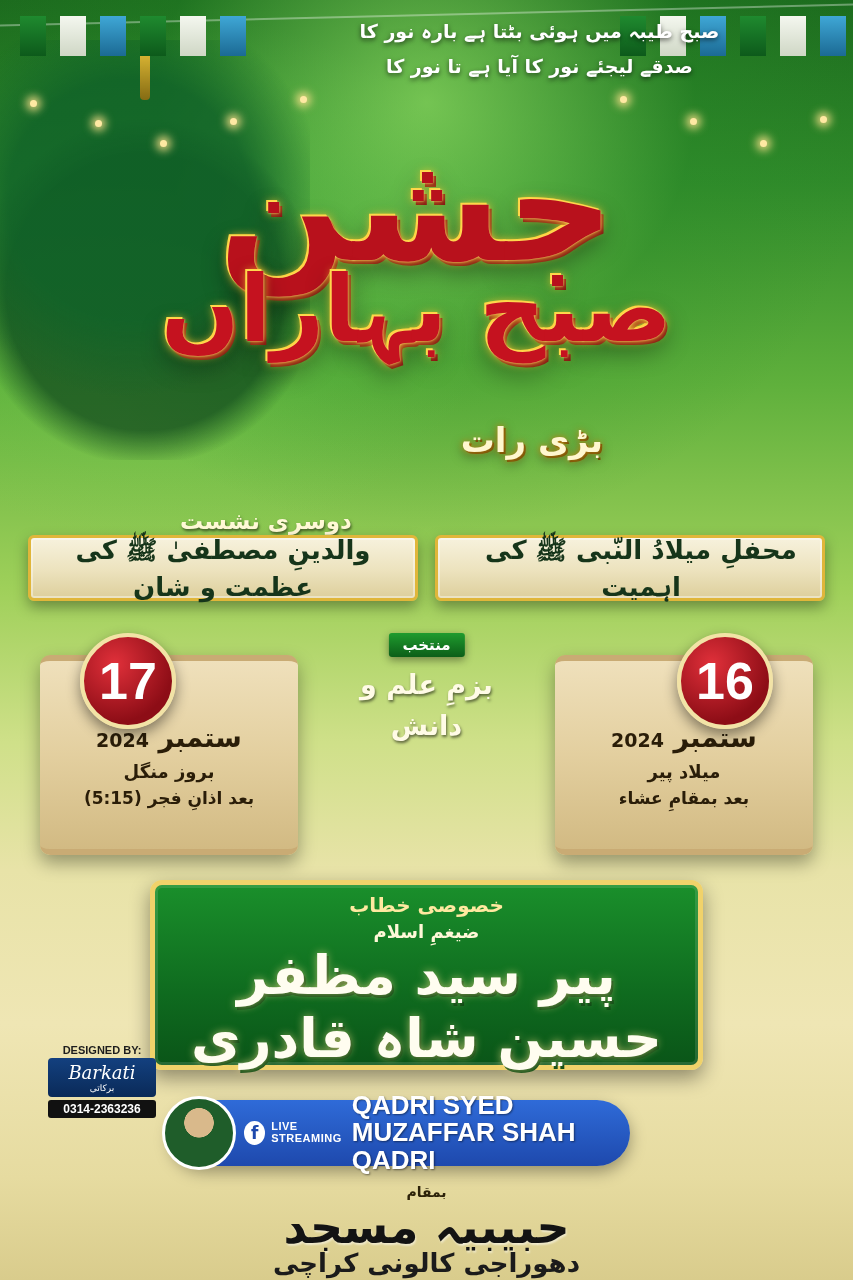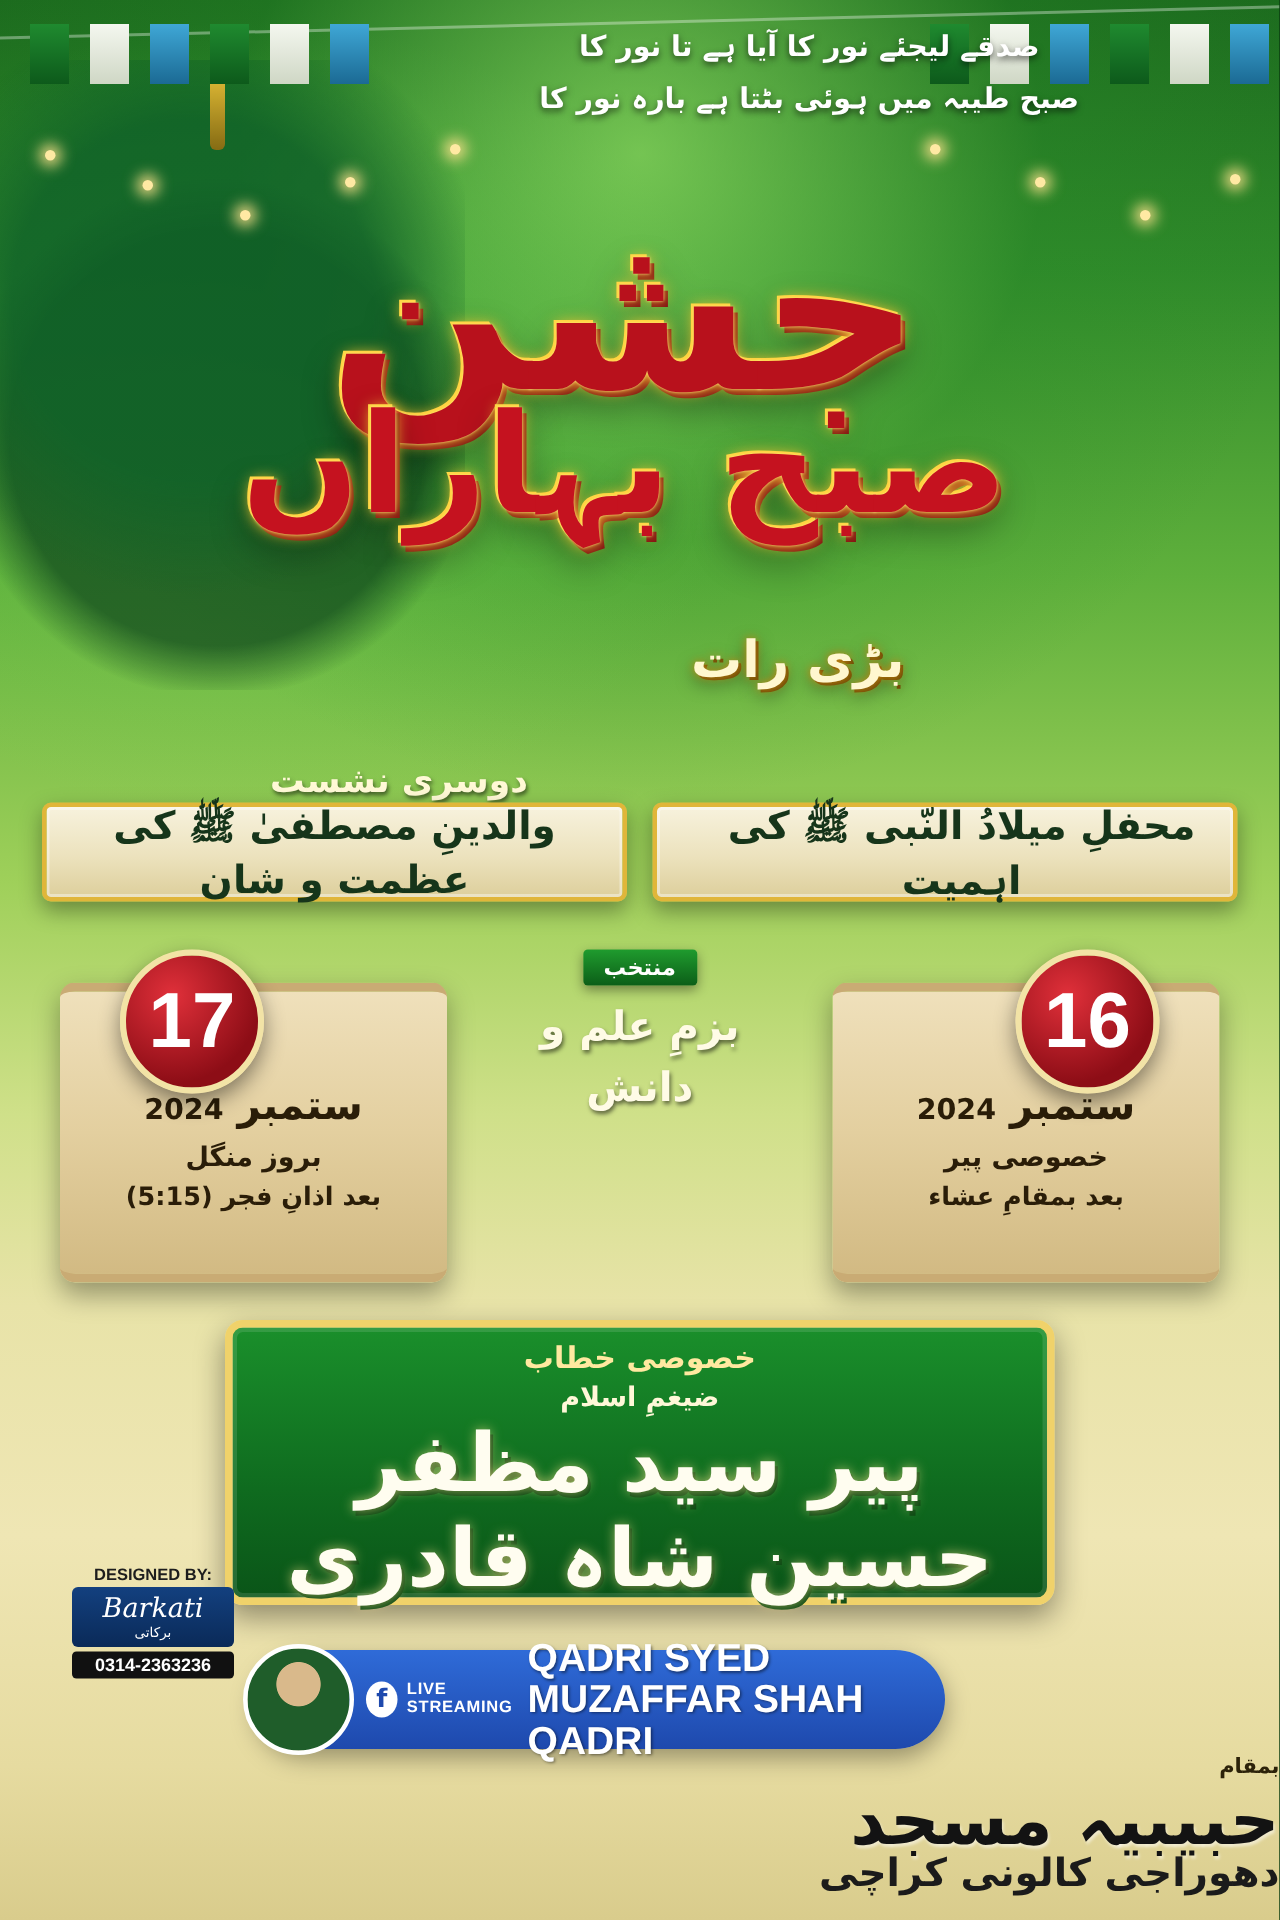--- a/index.html
+++ b/index.html
@@ -185,21 +185,21 @@
   .fb {
     width: 24px; height: 24px; border-radius: 50%; background:#fff; color:#1e49ad;
     font-weight:700; font-size: 17px; display:flex; align-items:center; justify-content:center;
     font-family:"DejaVu Sans", sans-serif; margin-right: 6px;
   }
   .live-tag { color:#fff; font-size: 11px; font-weight:700; letter-spacing: .5px; margin-right: 10px; line-height:1.05; }
   .live-name { color:#fff; font-size: 26px; font-weight:700; line-height: 1.05; font-family:"Liberation Sans", sans-serif; text-shadow: 1px 1px 2px rgba(0,0,0,.45); }
 
   
   .footer {
-    position:absolute; left: 0; right: 0; bottom: 16px; direction: rtl;
+    position:absolute; left: 0; right: 0; bottom: 2px; text-align:center; direction: rtl;
   }
   .f-top { color:#2c2209; font-family:"DejaVu Sans", sans-serif; font-size: 14px; font-weight:700; }
   .f-main {
     color:#131313; font-family:"DejaVu Sans", sans-serif; font-size: 46px; font-weight:700;
     text-shadow: 1px 2px 2px rgba(255,255,255,.5);
   }
   .f-sub { color:#1b1b1b; font-family:"DejaVu Sans", sans-serif; font-size: 26px; font-weight:700; margin-top: -6px; }
 </style>
 </head>
 <body>
@@ -230,22 +230,22 @@
     <div class="bulb" style="left:160px; top:140px;"></div>
     <div class="bulb" style="left:230px; top:118px;"></div>
     <div class="bulb" style="left:300px; top:96px;"></div>
     <div class="bulb" style="left:620px; top:96px;"></div>
     <div class="bulb" style="left:690px; top:118px;"></div>
     <div class="bulb" style="left:760px; top:140px;"></div>
     <div class="bulb" style="left:820px; top:116px;"></div>
   </div>
 
   <div class="couplet">
+    <div>صبح طیبہ میں ہوئی بٹتا ہے بارہ نور کا</div>
     <div>صدقے لیجئے نور کا آیا ہے تا نور کا</div>
-    <div>صبح طیبہ میں ہوئی بٹتا ہے بارہ نور کا</div>
   </div>
 
   <div class="title-wrap">
     <div class="title">
       <span>جشن</span>
       <span class="small">صبح بہاراں</span>
     </div>
     <div class="subtitle">بڑی رات</div>
   </div>
 
@@ -260,21 +260,21 @@
   </div>
 
   <div class="scrolls">
 
     <div class="scroll right">
       <div class="scroll-text">
         <div class="st-line1">
           <span>ستمبر</span>
           <span style="font-size:19px;">2024</span>
         </div>
-        <div class="st-line2">خصوصی پیر</div>
+        <div class="st-line2">میلاد پیر</div>
         <div class="st-line3">بعد بمقامِ عشاء</div>
       </div>
     </div>
     <div class="badge r" style="position:absolute;right:60px;top:8px;">16</div>
 
     <div class="scroll left">
       <div class="scroll-text">
         <div class="st-line1">
           <span>ستمبر</span>
           <span style="font-size:19px;">2024</span>

